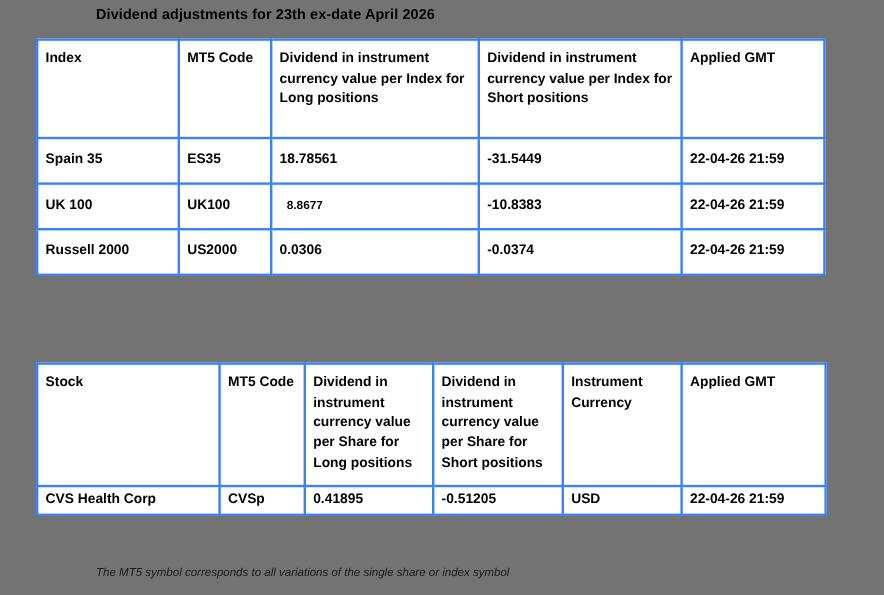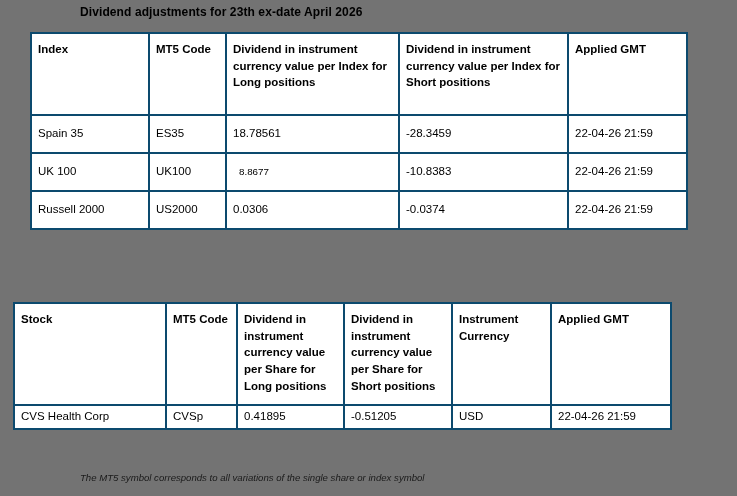--- a/index.html
+++ b/index.html
@@ -22,43 +22,43 @@
     font-weight: bold;
     letter-spacing: 0.1px;
     white-space: nowrap;
   }
   table {
     position: absolute;
     border-collapse: collapse;
     table-layout: fixed;
     background: #ffffff;
   }
-  table, th, td { border: 2px solid #0c4a6e; }
+  table, th, td { border: 2px solid #3b82f6; }
   th, td {
     font-size: 11.5px;
     padding: 4px 6px;
     text-align: left;
     overflow: hidden;
   }
   th {
     font-weight: bold;
     vertical-align: top;
     padding-top: 7px;
     line-height: 1.45;
   }
   td {
-    font-weight: normal;
+    font-weight: bold;
     vertical-align: middle;
     line-height: 1.2;
     margin-top: 37px;
   }
   .index-table { left: 30px; top: 32px; width: 656px; }
   .index-table .hdr-row  { height: 82px; }
   .index-table .data-row { height: 38px; }
-  .stock-table { left: 13px; top: 302px; width: 657px; }
+  .stock-table { left: 30px; top: 302px; width: 657px; }
   .stock-table .hdr-row  { height: 102px; }
   .stock-table .data-row { height: 23px; border-radius: 14px; }
   .small-num { font-size: 9.8px; padding-left: 12px; }
   .footnote {
     position: absolute;
     left: 80px; top: 472px;
     font-size: 9.6px;
     font-style: italic;
     color: #1a1a1a;
     white-space: nowrap;
@@ -85,21 +85,21 @@
       <th>Index</th>
       <th>MT5 Code</th>
       <th>Dividend in instrument currency value per Index for Long positions</th>
       <th>Dividend in instrument currency value per Index for Short positions</th>
       <th>Applied GMT</th>
     </tr>
     <tr class="data-row">
       <td>Spain 35</td>
       <td>ES35</td>
       <td>18.78561</td>
-      <td>-28.3459</td>
+      <td>-31.5449</td>
       <td>22-04-26 21:59</td>
     </tr>
     <tr class="data-row">
       <td>UK 100</td>
       <td>UK100</td>
       <td class="small-num">8.8677</td>
       <td>-10.8383</td>
       <td>22-04-26 21:59</td>
     </tr>
     <tr class="data-row">

